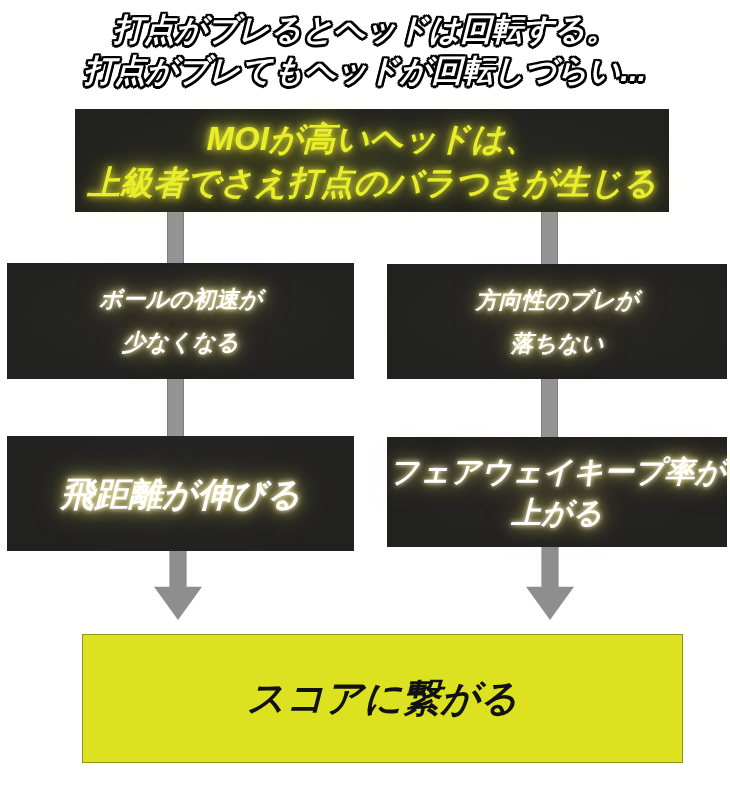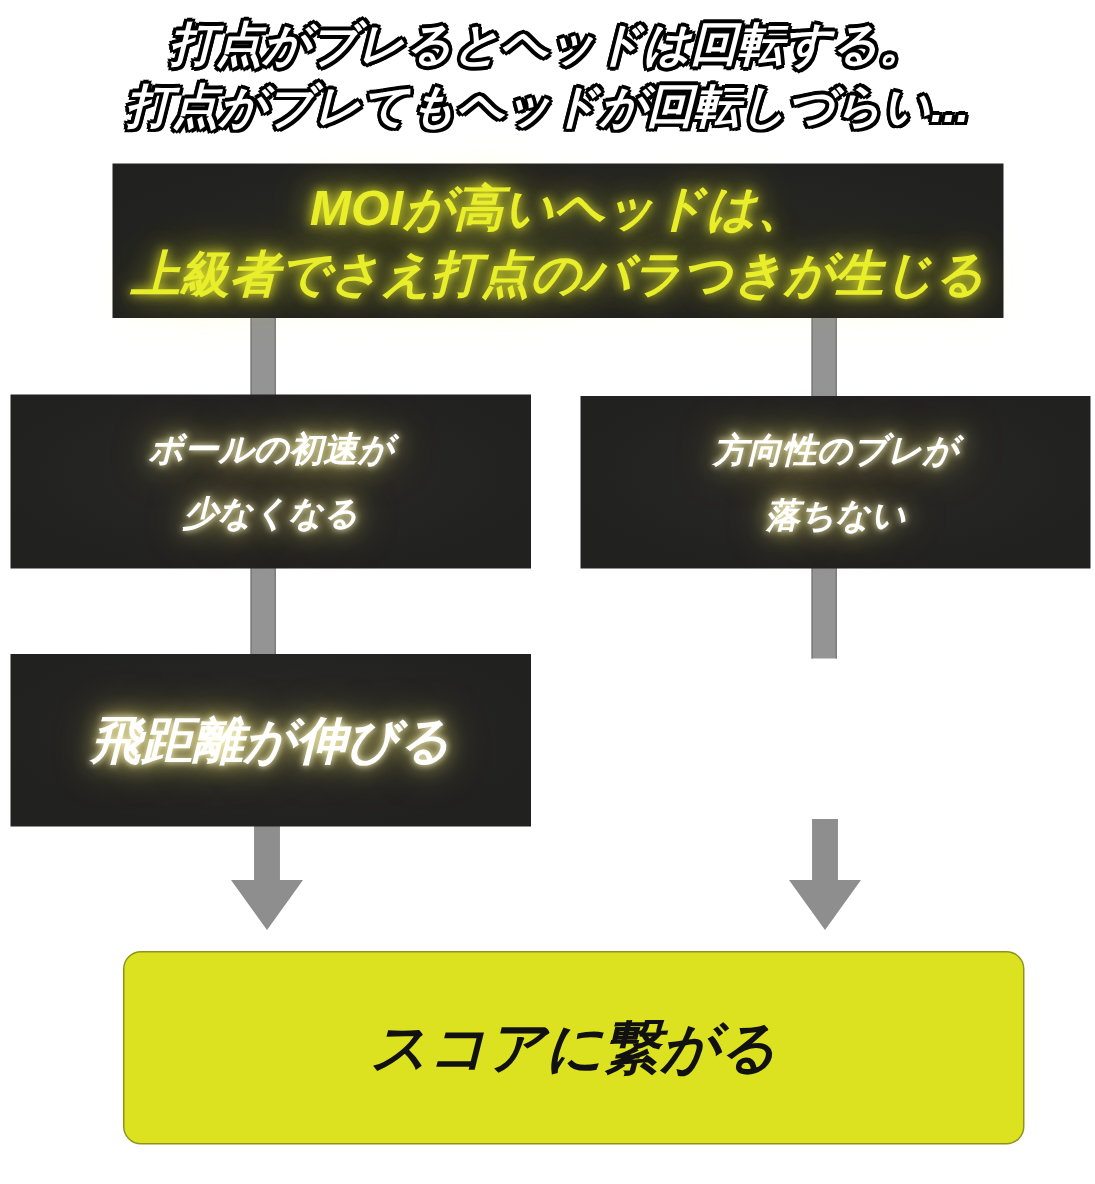--- a/index.html
+++ b/index.html
@@ -62,21 +62,21 @@
     position:absolute;width:48px;height:74px;background:var(--arrow-gray,#8e8e8e);
     clip-path:polygon(32% 0, 68% 0, 68% 55%, 100% 55%, 50% 100%, 0 55%, 32% 55%);
     z-index:1;
   }
   #arrow-left{left:154px;top:546px;}
   #arrow-right{left:526px;top:546px;}
   
   #result-box{
     position:absolute;left:82px;top:634px;width:601px;height:129px;
     background:var(--accent-yellow,#dce21f);
-    border:1px solid #8f931c;border-radius:12px;box-sizing:border-box;
+    border:1px solid #8f931c;border-radius:0;box-sizing:border-box;
     display:flex;align-items:center;justify-content:center;z-index:2;
   }
   #result-box .result-label{
     color:var(--result-text,#111111);font-size:38px;font-weight:bold;font-style:italic;
   }
 </style>
 </head>
 <body>
 
 <div id="canvas">
@@ -102,20 +102,24 @@
   </div>
   <div class="dark-box" id="right-box-1">
     <span class="bline glow-white">方向性のブレが</span>
     <span class="bline glow-white">落ちない</span>
   </div>
 
   <div class="dark-box" id="left-box-2">
     <span class="bline glow-white">飛距離が伸びる</span>
 
   </div>
+  <div class="dark-box" id="right-box-2">
+    <span class="bline glow-white">フェアウェイキープ率が</span>
+    <span class="bline glow-white">上がる</span>
+  </div>
 
   <div class="down-arrow" id="arrow-left"></div>
   <div class="down-arrow" id="arrow-right"></div>
 
   <div id="result-box">
     <span class="result-label">スコアに繋がる</span>
   </div>
 
 </div>
 

